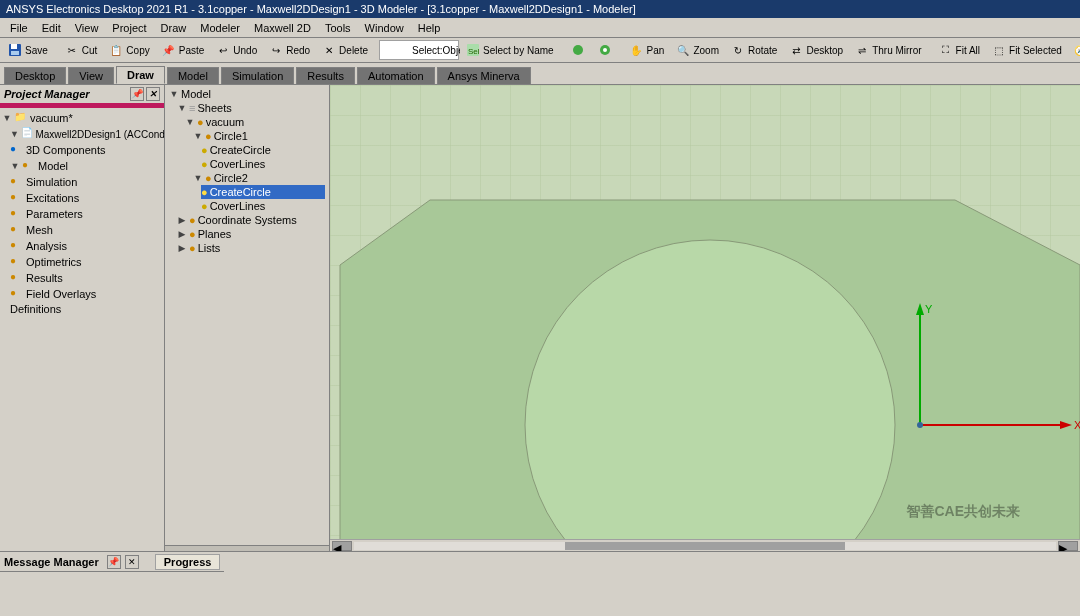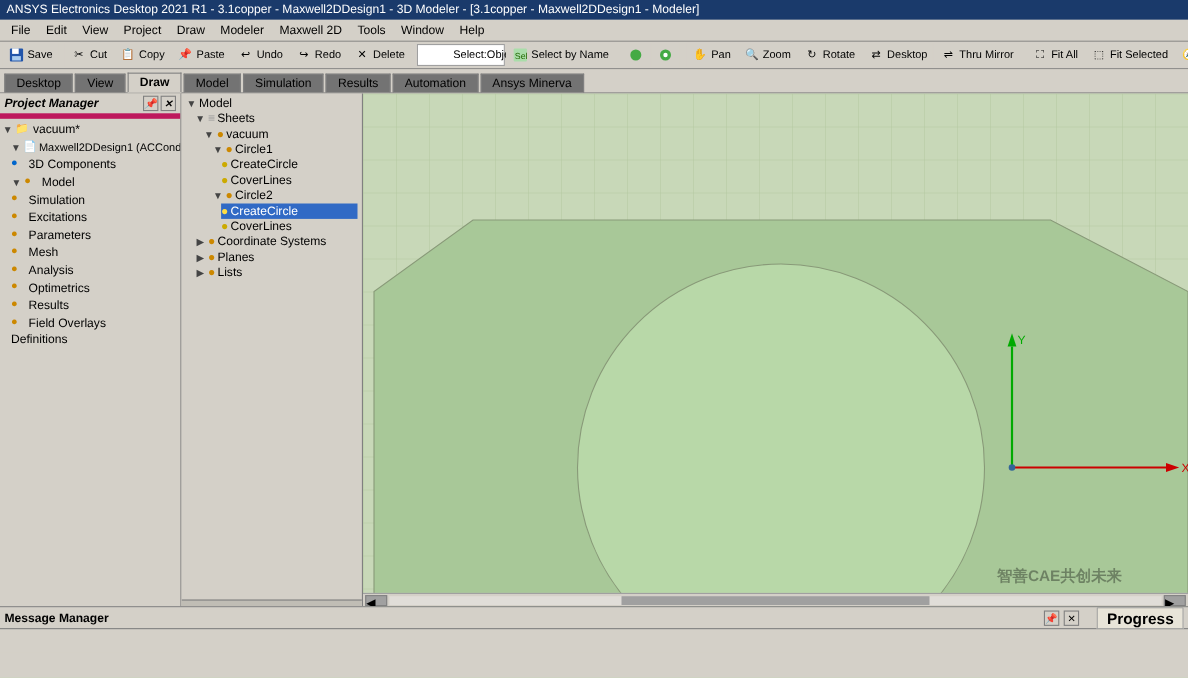--- a/index.html
+++ b/index.html
@@ -202,21 +202,21 @@
         linear-gradient(90deg, rgba(180,200,160,0.5) 1px, transparent 1px);
       background-size: 30px 30px;
     }
 
     
     #bottom-area {
       height: 42px;
       background: #d4d0c8;
       border-top: 1px solid #808080;
       display: flex;
-      flex-direction: column;
+      flex-direction: row;
     }
     #message-manager-bar {
       height: 20px;
       display: flex;
       align-items: center;
       border-bottom: 1px solid #808080;
       gap: 4px;
       padding: 0 4px;
       font-size: 11px;
       font-weight: bold;
@@ -226,21 +226,21 @@
       display: flex;
       align-items: center;
       padding: 0 4px;
       font-size: 10px;
       gap: 8px;
     }
 
     
     #watermark {
       position: absolute;
-      bottom: 18px;
+      bottom: 30px;
       right: 60px;
       color: rgba(0,0,0,0.35);
       font-size: 14px;
       font-weight: bold;
       pointer-events: none;
       white-space: nowrap;
     }
   </style>
 </head>
 <body>
@@ -591,15 +591,15 @@
 
 </div>
 
 <div id="bottom-area">
   <div id="message-manager-bar">
     <span style="font-weight:bold;font-size:11px;">Message Manager</span>
     <div style="flex:1;"></div>
     <button class="pm-control-btn">📌</button>
     <button class="pm-control-btn">✕</button>
     <div style="width:8px;"></div>
-    <div style="background:#e8e4d8; padding:1px 8px; border:1px solid #a0a0a0; font-weight:bold; font-size:14px;">Progress</div>
+    <div style="background:#e8e4d8; padding:1px 8px; border:1px solid #a0a0a0; font-weight:bold; font-size:11px;">Progress</div>
   </div>
 </div>
 
 </body></html>

